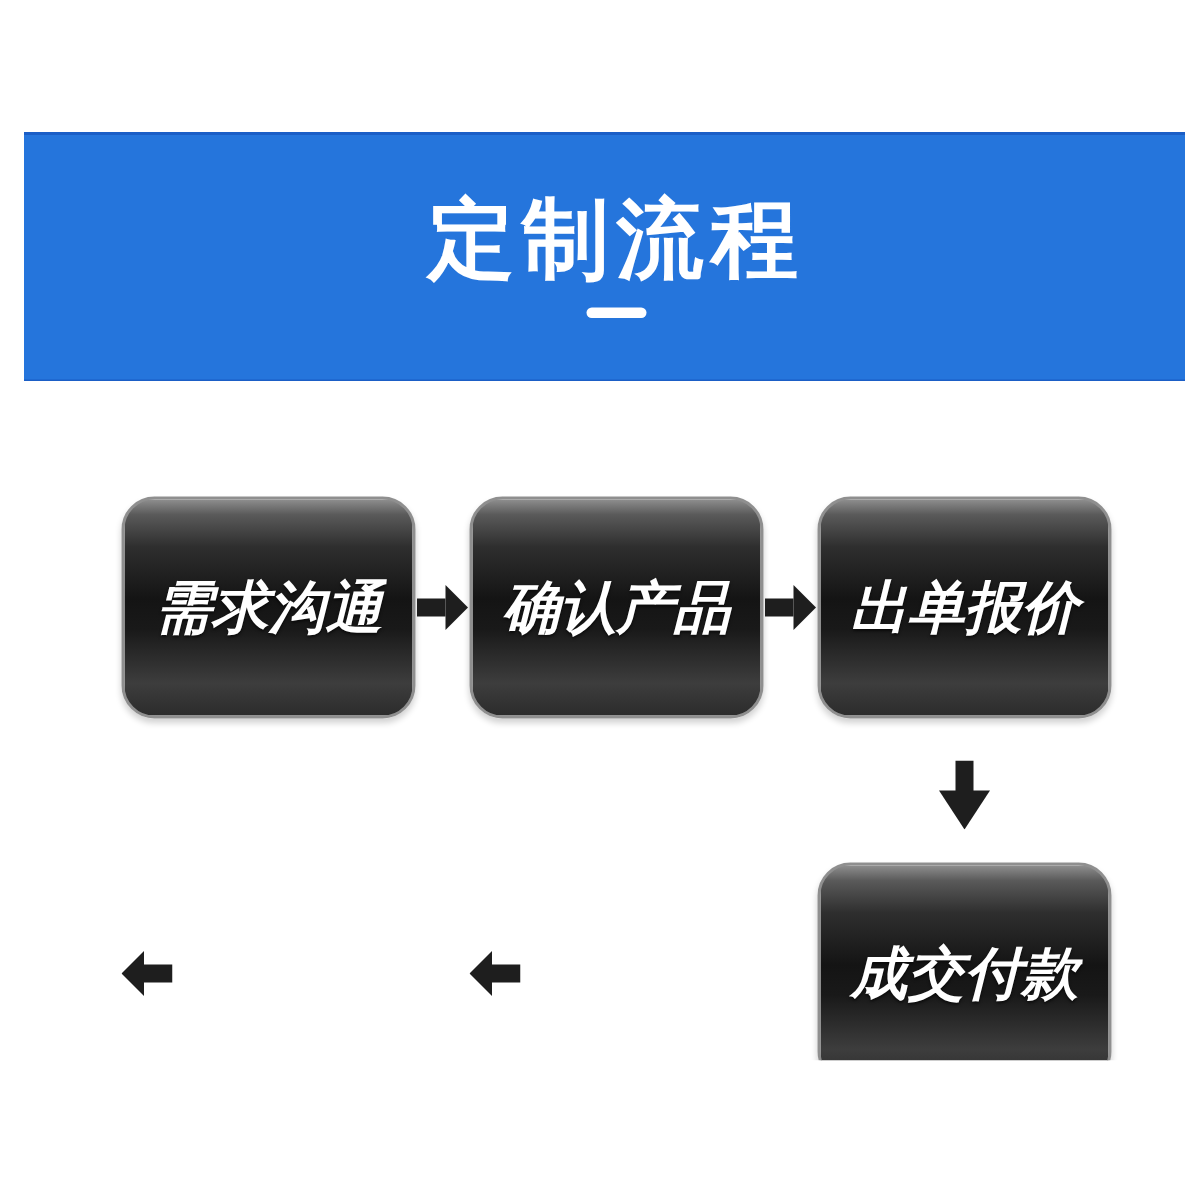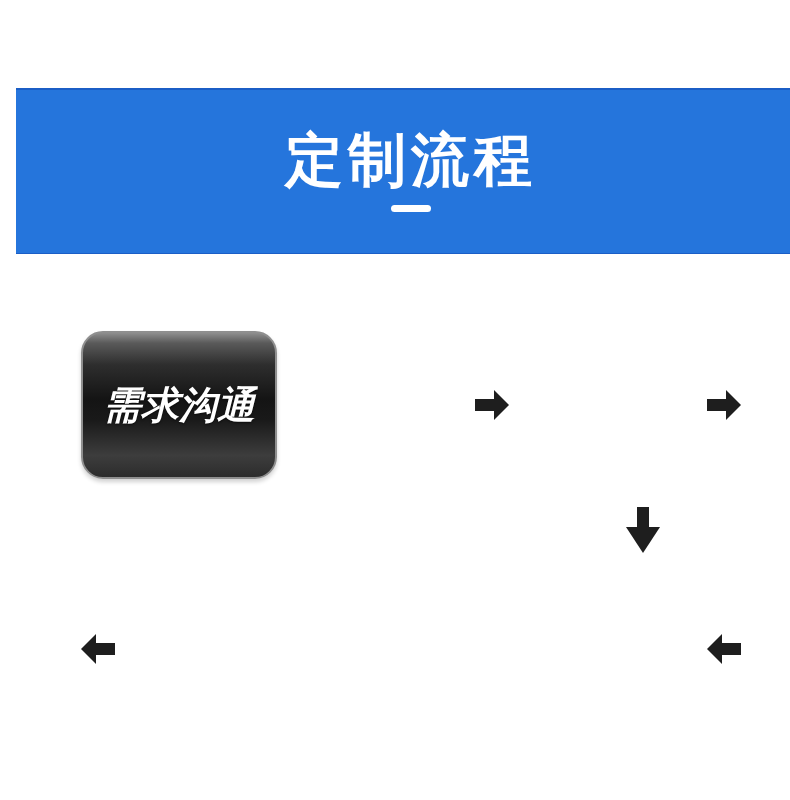--- a/index.html
+++ b/index.html
@@ -92,38 +92,47 @@
   <div class="flow">
 
     <div class="flow-row first">
       <div class="flow-box">
         <span>需求沟通</span>
       </div>
       <svg class="arrow" width="34" height="44" viewBox="0 0 34 44">
         <rect x="0" y="16" width="19" height="12" fill="#1E1E1E"></rect>
         <polygon points="19,7 34,22 19,37" fill="#1E1E1E"></polygon>
       </svg>
+      <div class="flow-box">
+        <span>确认产品</span>
+      </div>
       <svg class="arrow" width="34" height="44" viewBox="0 0 34 44">
         <rect x="0" y="16" width="19" height="12" fill="#1E1E1E"></rect>
         <polygon points="19,7 34,22 19,37" fill="#1E1E1E"></polygon>
       </svg>
+      <div class="flow-box">
+        <span>出单报价</span>
+      </div>
     </div>
 
     <div class="flow-gap">
       <svg class="arrow arrow-down" width="34" height="46" viewBox="0 0 34 46">
         <rect x="11" y="0" width="12" height="21" fill="#1E1E1E"></rect>
         <polygon points="0,20 34,20 17,46" fill="#1E1E1E"></polygon>
       </svg>
     </div>
 
     <div class="flow-row">
       <svg class="arrow" width="34" height="44" viewBox="0 0 34 44">
         <polygon points="15,7 0,22 15,37" fill="#1E1E1E"></polygon>
         <rect x="15" y="16" width="19" height="12" fill="#1E1E1E"></rect>
       </svg>
       <svg class="arrow" width="34" height="44" viewBox="0 0 34 44">
         <polygon points="15,7 0,22 15,37" fill="#1E1E1E"></polygon>
         <rect x="15" y="16" width="19" height="12" fill="#1E1E1E"></rect>
       </svg>
+      <div class="flow-box">
+        <span>成交付款</span>
+      </div>
     </div>
 
   </div>
 </div>
 
 </body></html>

